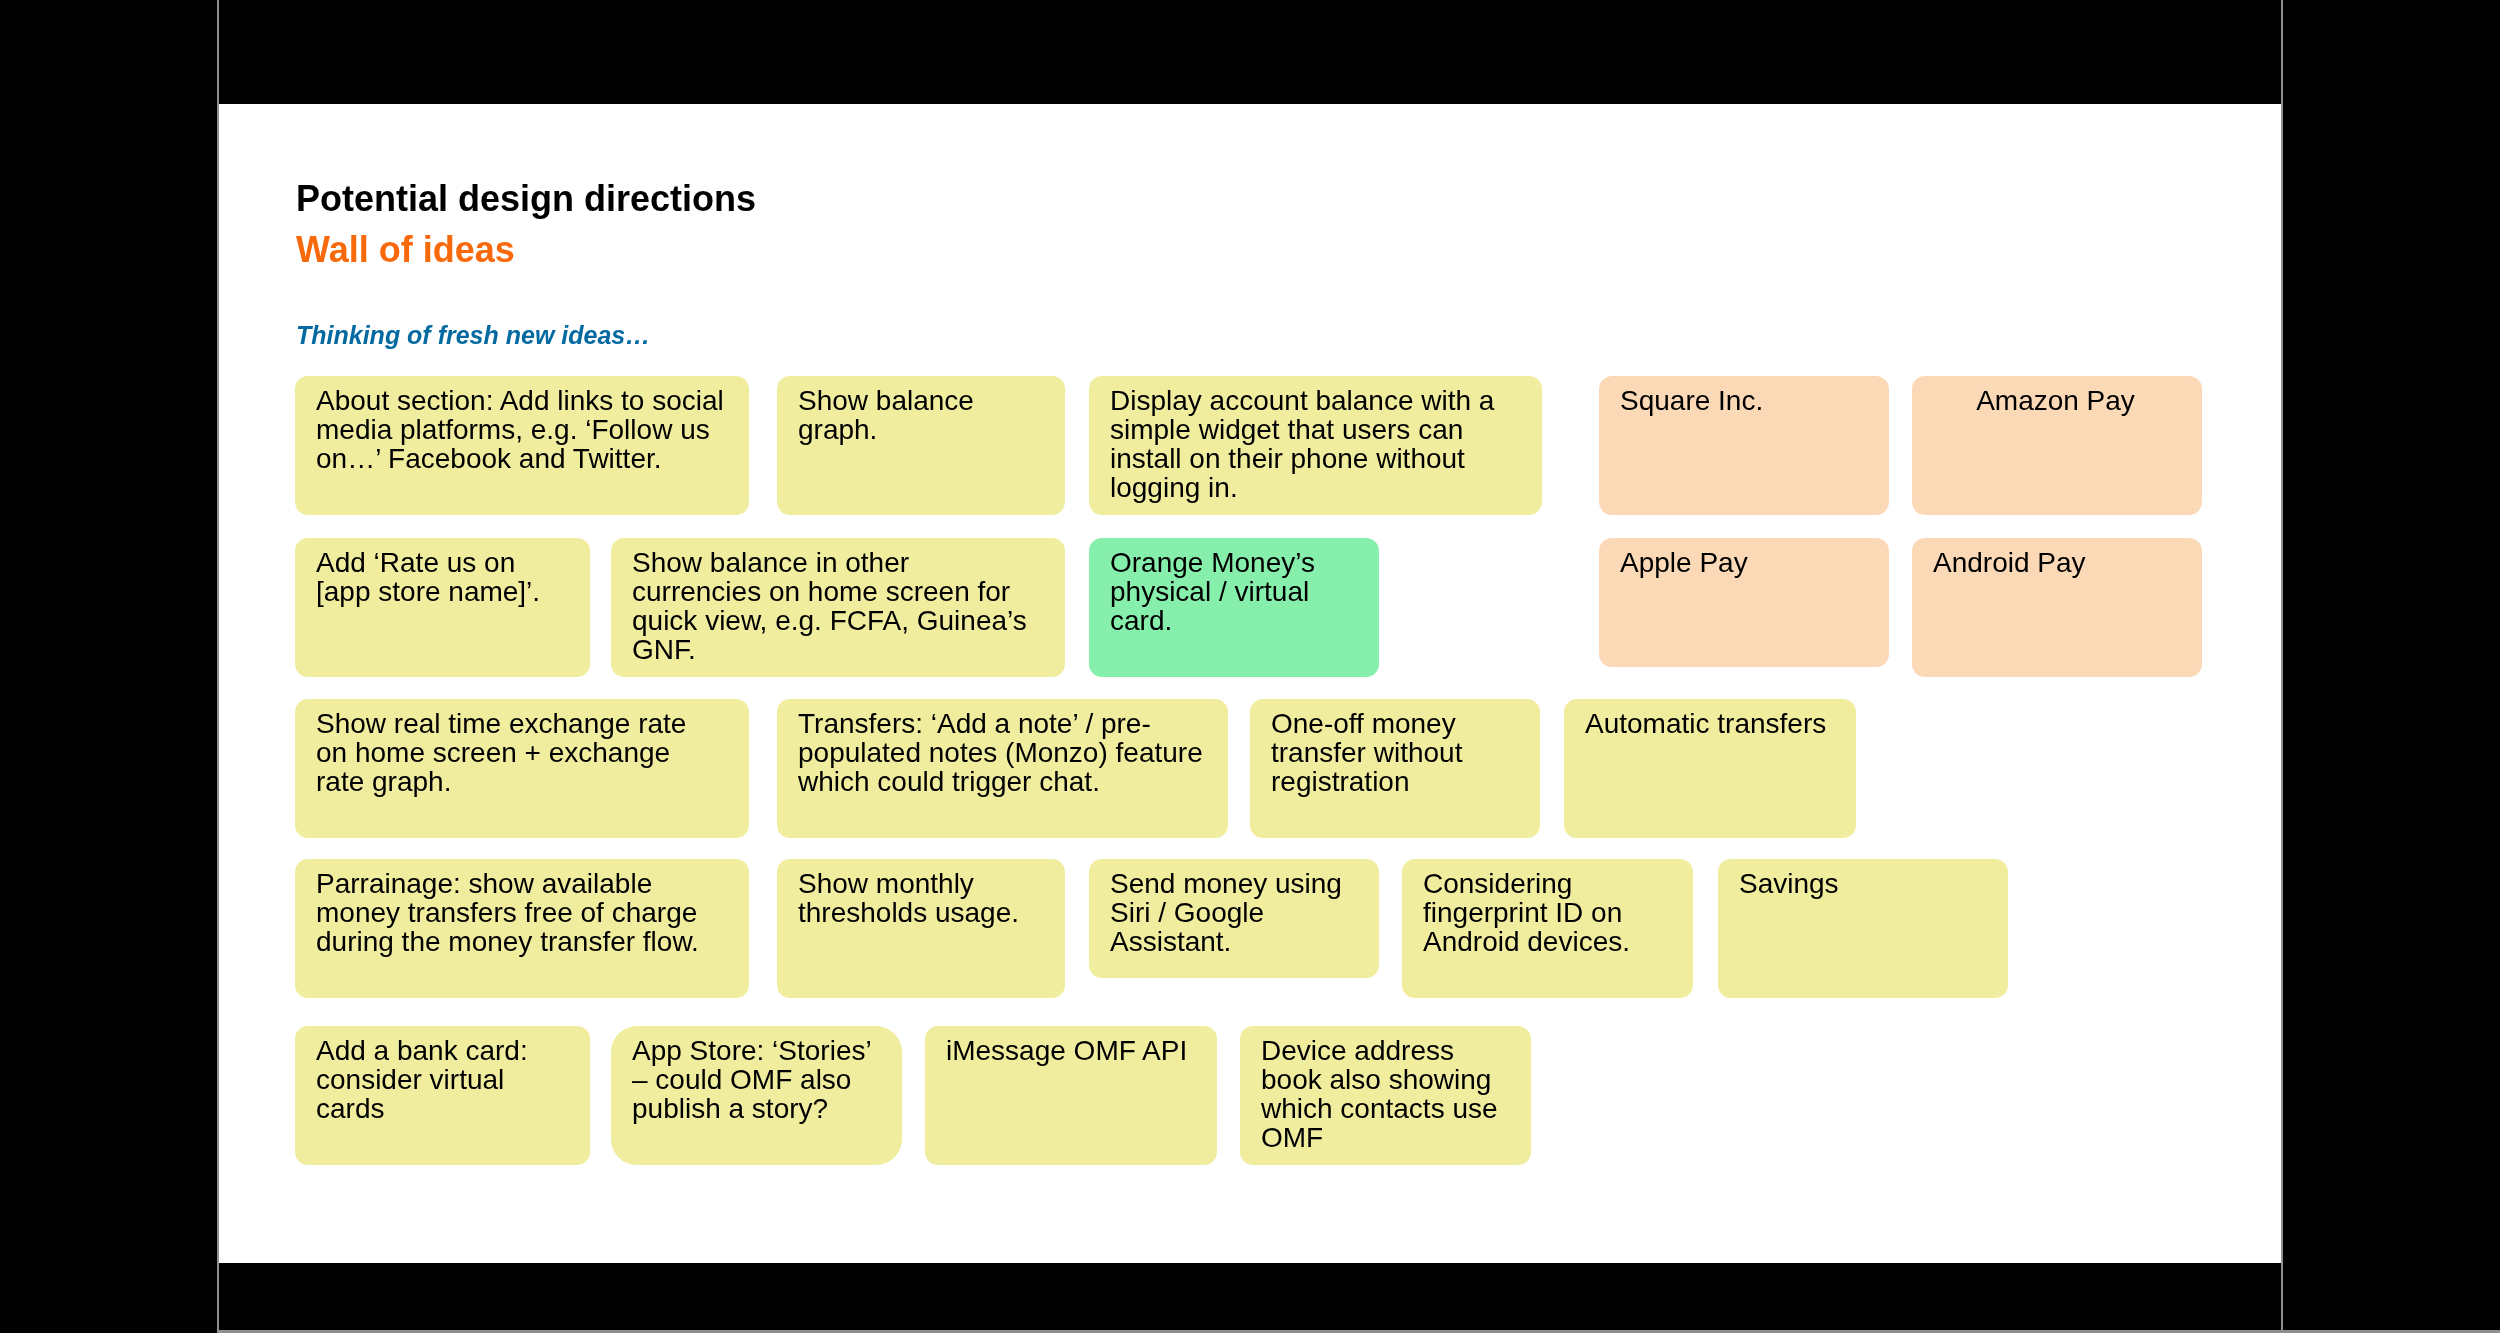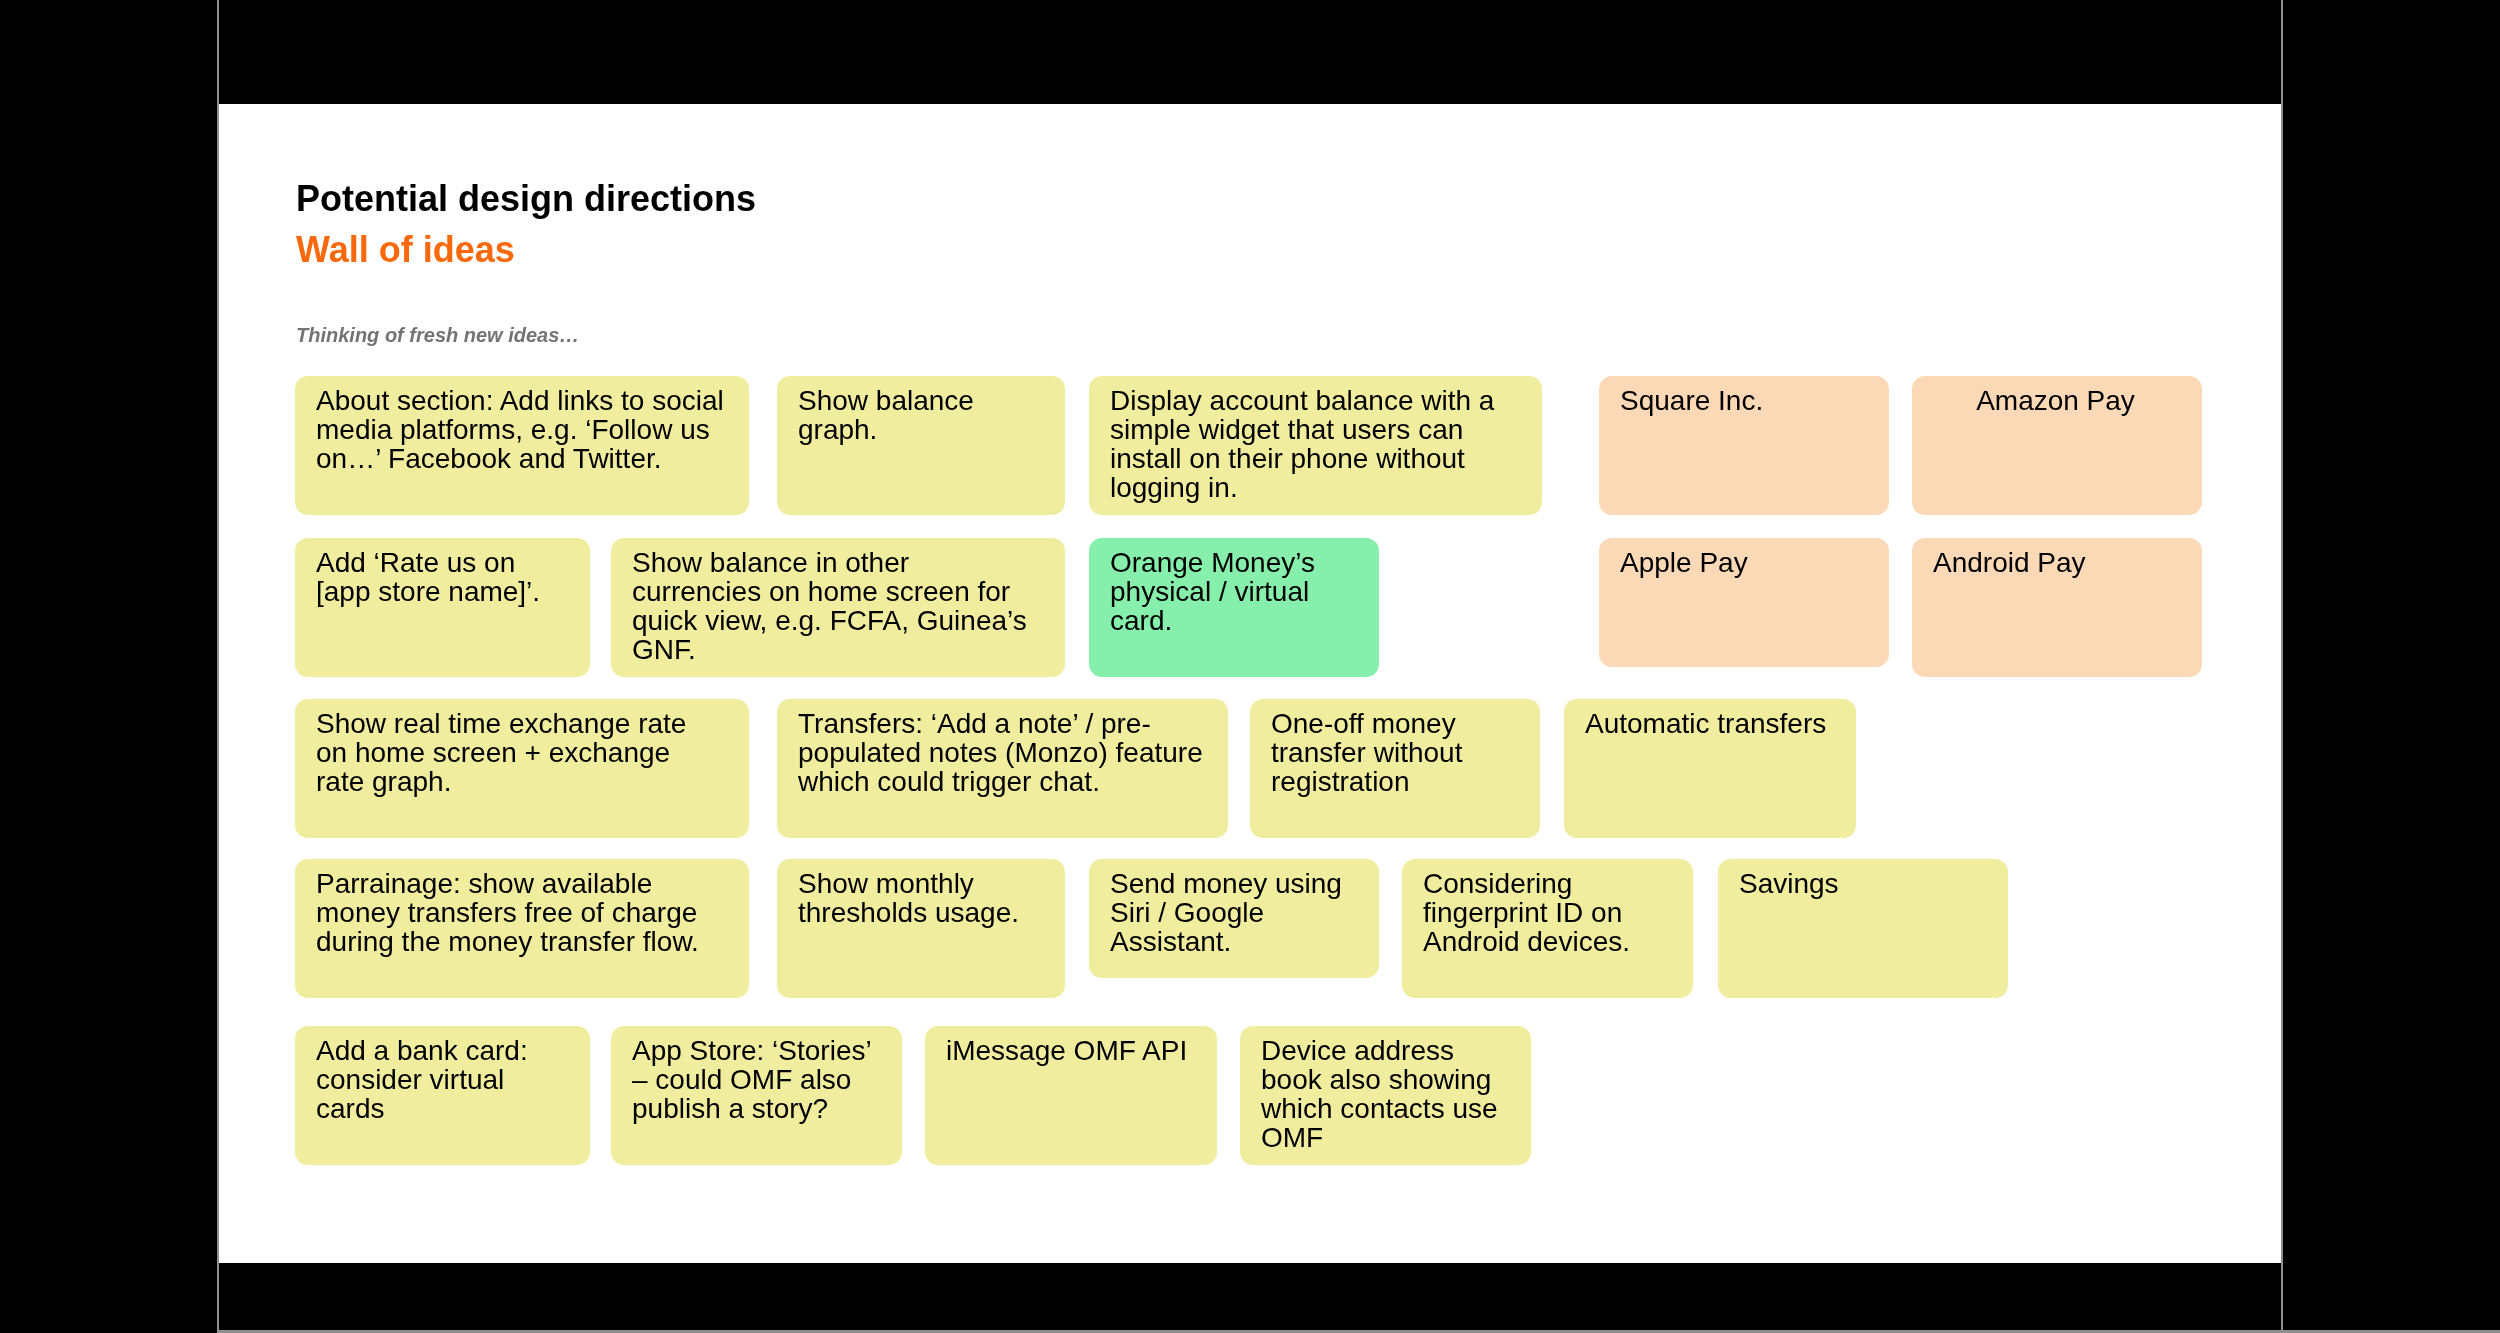--- a/index.html
+++ b/index.html
@@ -55,25 +55,25 @@
     font-weight: bold;
     line-height: 51px;
     color: #000000;
     white-space: nowrap;
   }
   .tagline {
     position: absolute;
     left: 77px;
     top: 216px;
     margin: 0;
-    font-size: 20px;
+    font-size: 25px;
     font-weight: bold;
     font-style: italic;
     line-height: 30px;
-    color: #737373;
+    color: #0369a1;
     white-space: nowrap;
   }
   .board {
     position: absolute;
     left: 0;
     top: 0;
     width: 100%;
     height: 100%;
   }
   .note {
@@ -154,21 +154,21 @@
   </div>
         <div class="note" style="left: 1183px; top: 755px; width: 291px; height: 139px; background: rgb(240, 237, 159);">
     <span class="note-text">Considering fingerprint ID on Android devices.</span>
   </div>
         <div class="note" style="left: 1499px; top: 755px; width: 290px; height: 139px; background: rgb(240, 237, 159);">
     <span class="note-text">Savings</span>
   </div>
         <div class="note" style="left: 76px; top: 922px; width: 295px; height: 139px; background: rgb(240, 237, 159);">
     <span class="note-text">Add a bank card: consider virtual cards</span>
   </div>
-        <div class="note" style="left: 392px; top: 922px; width: 291px; height: 139px; background: rgb(240, 237, 159);">
+        <div class="note" style="left: 392px; top: 922px; width: 291px; height: 139px; background: rgb(240, 237, 159); border-radius: 26px;">
     <span class="note-text">App Store: ‘Stories’ – could OMF also publish a story?</span>
   </div>
         <div class="note" style="left: 706px; top: 922px; width: 292px; height: 139px; background: rgb(240, 237, 159);">
     <span class="note-text">iMessage OMF API</span>
   </div>
         <div class="note" style="left: 1021px; top: 922px; width: 291px; height: 139px; background: rgb(240, 237, 159);">
     <span class="note-text">Device address book also showing which contacts use OMF</span>
   </div>
       </div>
   </div>

